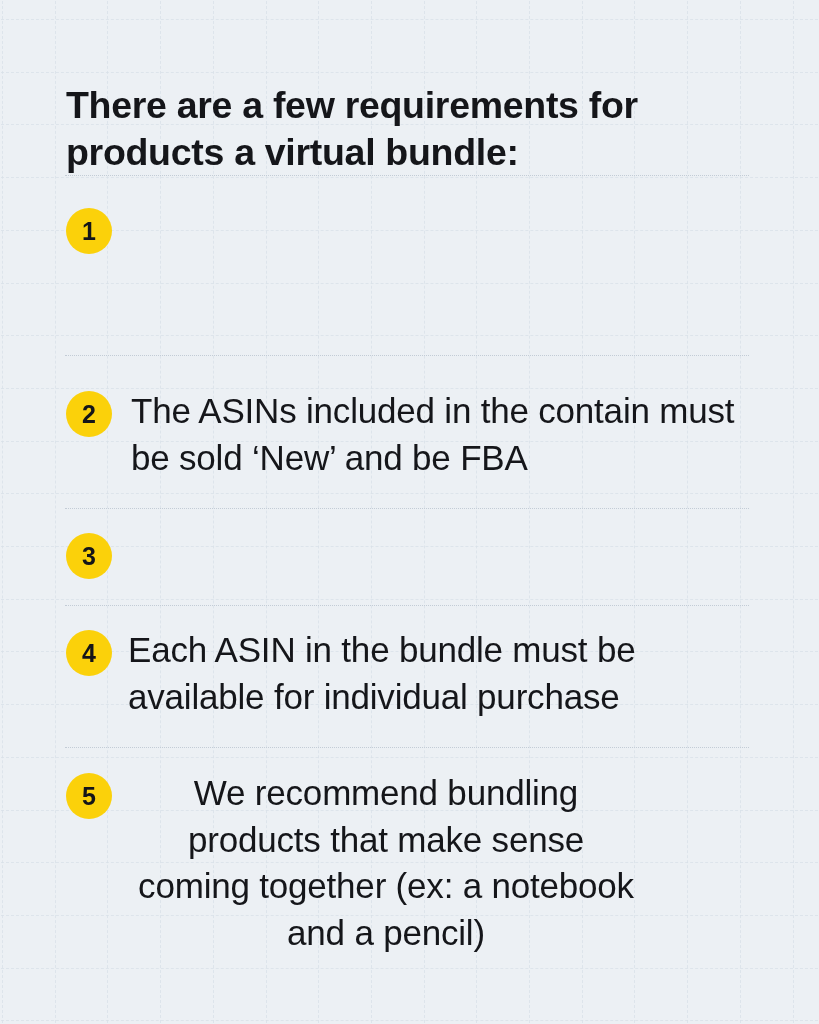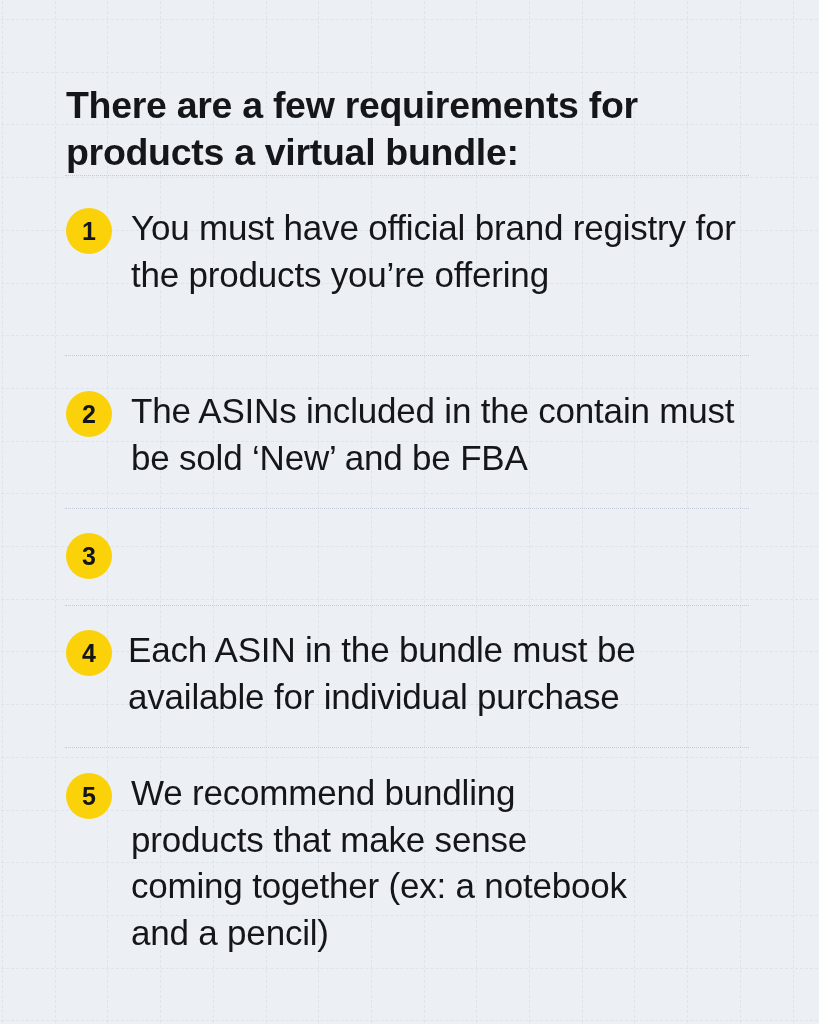--- a/index.html
+++ b/index.html
@@ -113,21 +113,21 @@
   .item-1 { top: 205px; }
   .item-2 { top: 388px; }
   .item-3 { top: 530px; }
   .item-4 { top: 627px; }
   .item-5 { top: 770px; }
 
   .item-1 .item-text { max-width: 620px; }
   .item-2 .item-text { max-width: 640px; }
   .item-3 .item-text { max-width: 640px; white-space: nowrap; }
   .item-4 .item-text { max-width: 628px; margin-left: 16px; }
-  .item-5 .item-text { max-width: 510px; }
+  .item-5 .item-text { max-width: 510px; text-align: center; }
 </style>
 </head>
 <body>
 
 <div id="infographic">
 
   <div class="grid-layer" id="grid-layer">
       <div class="gl-v" style="left: 2px;"></div>
       <div class="gl-v" style="left: 54.7px;"></div>
       <div class="gl-v" style="left: 107.4px;"></div>
@@ -171,21 +171,20 @@
     <h1 class="heading">There are a few requirements for products a virtual bundle:</h1>
 
     <div class="sep" style="top:175px;"></div>
     <div class="sep" style="top:355px;"></div>
     <div class="sep" style="top:508px;"></div>
     <div class="sep" style="top:605px;"></div>
     <div class="sep" style="top:747px;"></div>
 
     <div class="item item-1">
       <div class="badge">1</div>
-      <div class="item-text">You must have official brand registry for the products you’re offering</div>
     </div>
 
     <div class="item item-2">
       <div class="badge">2</div>
       <div class="item-text">The ASINs included in the contain must be sold ‘New’ and be FBA</div>
     </div>
 
     <div class="item item-3">
       <div class="badge">3</div>
     </div>

